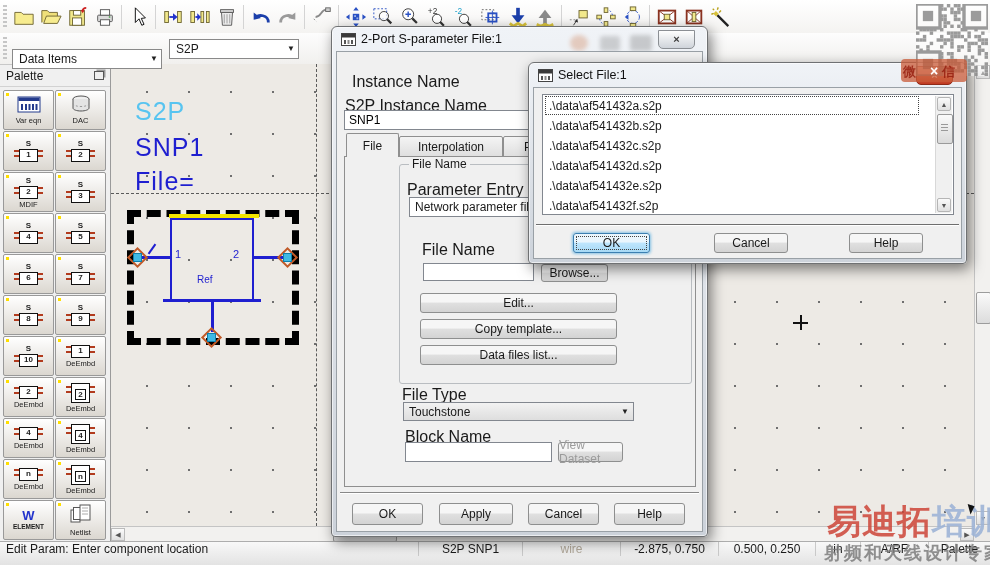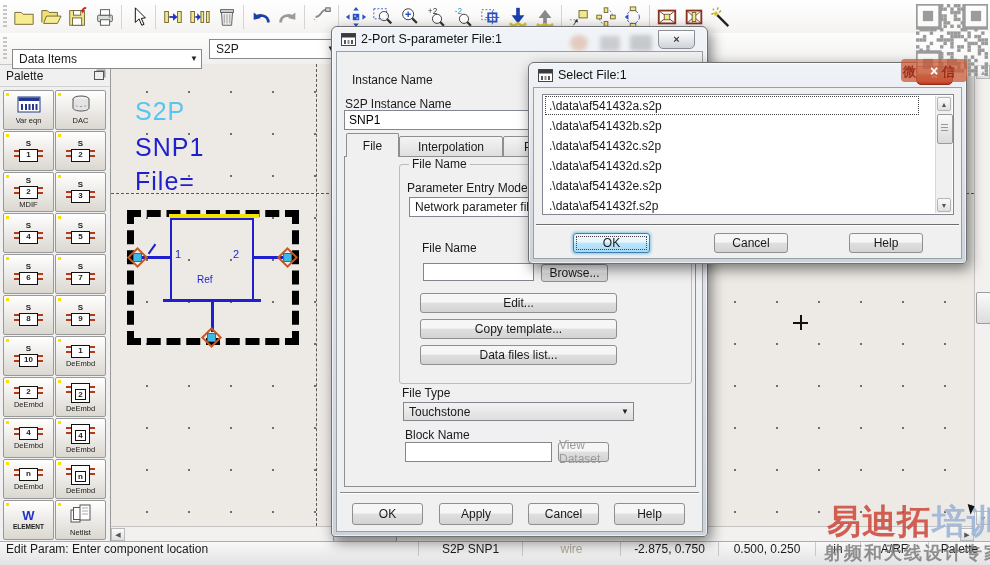--- a/index.html
+++ b/index.html
@@ -89,21 +89,21 @@
     box-shadow:inset 0 0 0 1px rgba(255,255,255,.6), 3px 5px 14px rgba(0,0,0,.5);}
   .dlg-title{height:24px;display:flex;align-items:center;gap:5px;padding:0 9px;font-size:12.5px;color:#111;}
   .dlg-client{position:absolute;left:4px;right:4px;top:24px;bottom:4px;background:#f0f0f0;
     border:1px solid #99a0a6;overflow:hidden;}
   .dlg-close{position:absolute;top:3px;width:35px;height:17px;border:1px solid #8b8f94;
     border-radius:0 0 5px 5px;background:linear-gradient(#fefefe,#cfd4da);
     color:#3c3c3c;display:flex;align-items:center;justify-content:center;
     font-size:11px;font-weight:bold;line-height:1;}
   .dlg-close.red{background:linear-gradient(#eb9f8b,#c03a20);border-color:#8e2a18;color:#fff;}
   .blob{position:absolute;filter:blur(2px);opacity:.3;border-radius:50%;}
-  .lbl{position:absolute;font-size:12px;white-space:nowrap;}
+  .lbl{position:absolute;font-size:16px;white-space:nowrap;}
   .inp{position:absolute;background:#fff;border:1px solid #82878f;font-size:12px;
     padding:1px 4px;box-sizing:border-box;font-family:inherit;outline:none;}
   .btn{position:absolute;border:1px solid #8e8f8f;border-radius:3px;font-size:12px;
     background:linear-gradient(#f6f6f6 45%,#e0e0e0 50%,#d3d3d3);
     display:flex;align-items:center;justify-content:center;box-sizing:border-box;color:#1a1a1a;}
   .btn.gray{color:#9b9b9b;}
   .btn.focus{border-color:#3c7fb1;background:linear-gradient(#eaf6fd 45%,#bee6fd 50%,#a7d9f5);
     box-shadow:0 0 3px 1px #86c2e4;outline:1px dotted #444;outline-offset:-4px;}
   .cmb{position:absolute;background:#fff;border:1px solid #82878f;box-sizing:border-box;
     display:flex;align-items:center;padding:0 18px 0 5px;font-size:12px;overflow:hidden;white-space:nowrap;}
@@ -341,21 +341,21 @@
             <path d="M8 10L20 22" stroke="#222" stroke-width="2.5"></path>
             <path d="M5 7l3 3" stroke="#d8c23a" stroke-width="4"></path>
             <path d="M3 3l1.5 1.5M9 1.5L8 4M1.5 9L4 8M12 5l-2 2" stroke="#b9a21a" stroke-width="1.5"></path>
           </svg>
         </div>
       </div>
   </div>
 
   <div id="toolbar2">
     <div class="grip"></div>
-    <div class="combo" style="width:190px;margin-left:2px;margin-top:20px;">
+    <div class="combo" style="width:150px;margin-left:2px;margin-top:20px;">
       <span>Data Items</span>
       <span class="arr">▼</span>
     </div>
     <div class="combo" style="width:130px;margin-left:7px;">
       <span>S2P</span>
       <span class="arr">▼</span>
     </div>
   </div>
 
   <div id="palette">
@@ -576,21 +576,21 @@
       <div class="btn" style="left:83px;top:293px;width:197px;height:20px;">Data files list...</div>
 
       <div class="lbl" style="left:65px;top:334px;">File Type</div>
       <div class="cmb shaded" style="left:66px;top:350px;width:231px;height:19px;">
         <span>Touchstone</span>
         <span class="arr">▼</span>
       </div>
 
       <div class="lbl" style="left:68px;top:376px;">Block Name</div>
       <input class="inp" style="left: 68px; top: 390px; width: 147px; height: 20px;" value="">
-      <div class="btn gray" style="left:221px;top:390px;width:51px;height:20px;">View Dataset</div>
+      <div class="btn gray" style="left:221px;top:390px;width:65px;height:20px;">View Dataset</div>
 
       <div class="hr" style="left:3px;right:3px;top:440px;"></div>
       <div class="btn" style="left:15px;top:451px;width:71px;height:22px;">OK</div>
       <div class="btn" style="left:102px;top:451px;width:74px;height:22px;">Apply</div>
       <div class="btn" style="left:191px;top:451px;width:71px;height:22px;">Cancel</div>
       <div class="btn" style="left:277px;top:451px;width:71px;height:22px;">Help</div>
     </div>
   </div>
 
   <div class="dlg" id="dlg2" style="left:528px;top:62px;width:437px;height:200px;z-index:50;">

